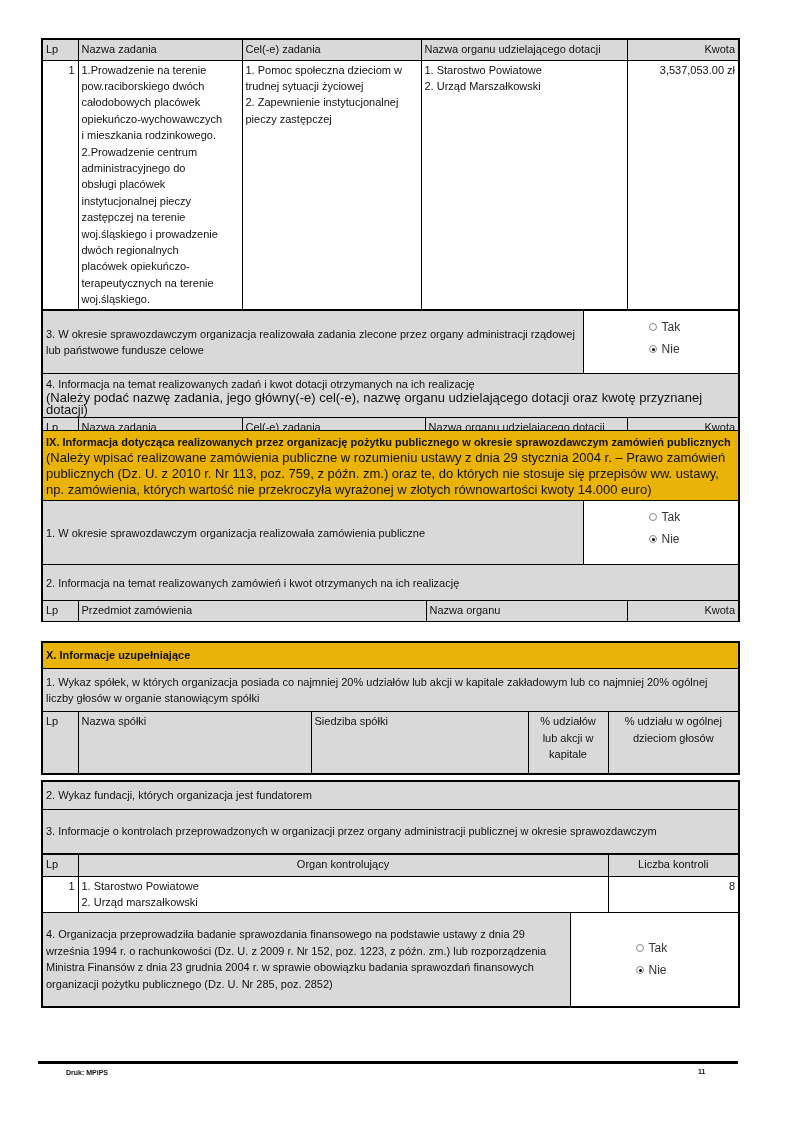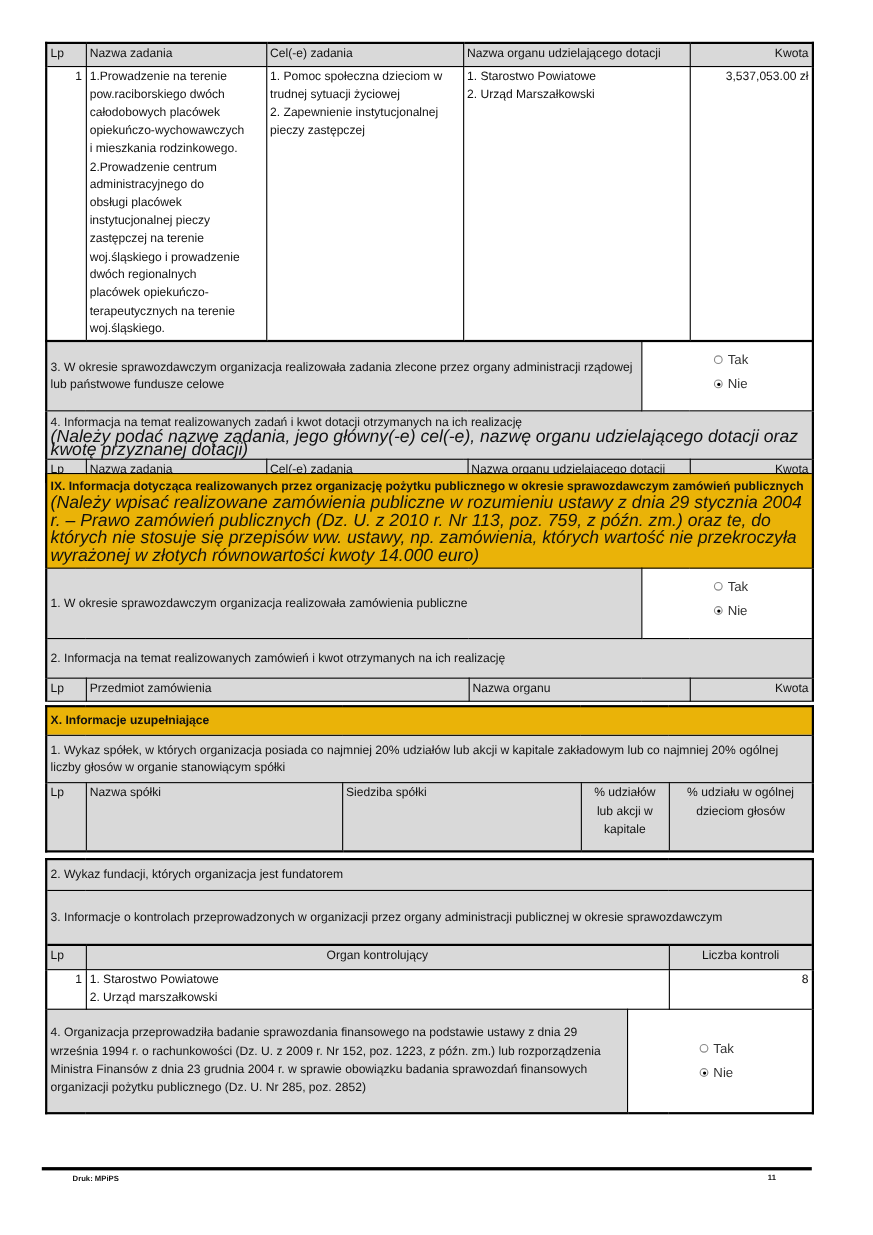--- a/index.html
+++ b/index.html
@@ -8,21 +8,21 @@
 
   .blk { position: absolute; left: 41px; width: 697px; }
   table { border-collapse: collapse; width: 100%; table-layout: fixed; }
   td { border: 1px solid #000; padding: 1px 3px; vertical-align: top; line-height: 16.4px; font-size: 11px; }
   .gray { background: #d9d9d9; }
   .dgray { background: #eab308; }
   .white { background: #ffffff; }
   .r { text-align: right; }
   .c { text-align: center; }
   .bold { font-weight: bold; }
-  .ital { font-style: italic; font-size: 16px; line-height: 16px; }
+  .ital { font-size: 13px; line-height: 16px; }
   .thickT { border-top: 2px solid #000; }
   .thickB { border-bottom: 2px solid #000; }
   .thickL { border-left: 2px solid #000; }
   .thickR { border-right: 2px solid #000; }
 
   .radio-group { padding-top: 4px; padding-left: 62px; text-align: right; }
   .radio-row { display: flex; align-items: center; height: 22px; font-size: 12px; color: #333; }
   .radio { width: 8px; height: 8px; border-radius: 50%; border: 1px solid #888; margin-right: 5px; position: relative; background: #fff; }
   .radio.on::after { content: ""; position: absolute; left: 2px; top: 2px; width: 3px; height: 3px; border-radius: 50%; background: #000; }
 
@@ -205,21 +205,21 @@
     <colgroup>
         <col style="width:36px">
         <col style="width:492px">
         <col style="width:38px">
         <col style="width:131px">
       </colgroup>
     <tbody>
         <tr class="gray" style="height:28px;">
       <td colspan="4" class="thickT thickL thickR" style="vertical-align:middle;margin-left:44px;">2. Wykaz fundacji, których organizacja jest fundatorem</td>
     </tr>
-    <tr class="gray" style="height:50px;">
+    <tr class="gray" style="height:45px;">
       <td colspan="4" class="thickL thickR" style="vertical-align:middle;">3. Informacje o kontrolach przeprowadzonych w organizacji przez organy administracji publicznej w okresie sprawozdawczym</td>
     </tr>
     <tr class="gray" style="height:22px;">
       <td class="thickT thickL">Lp</td>
       <td colspan="2" class="thickT c">Organ kontrolujący</td>
       <td class="thickT thickR c">Liczba kontroli</td>
     </tr>
     <tr style="height:36px;">
       <td class="thickL r">1</td>
       <td colspan="2">

